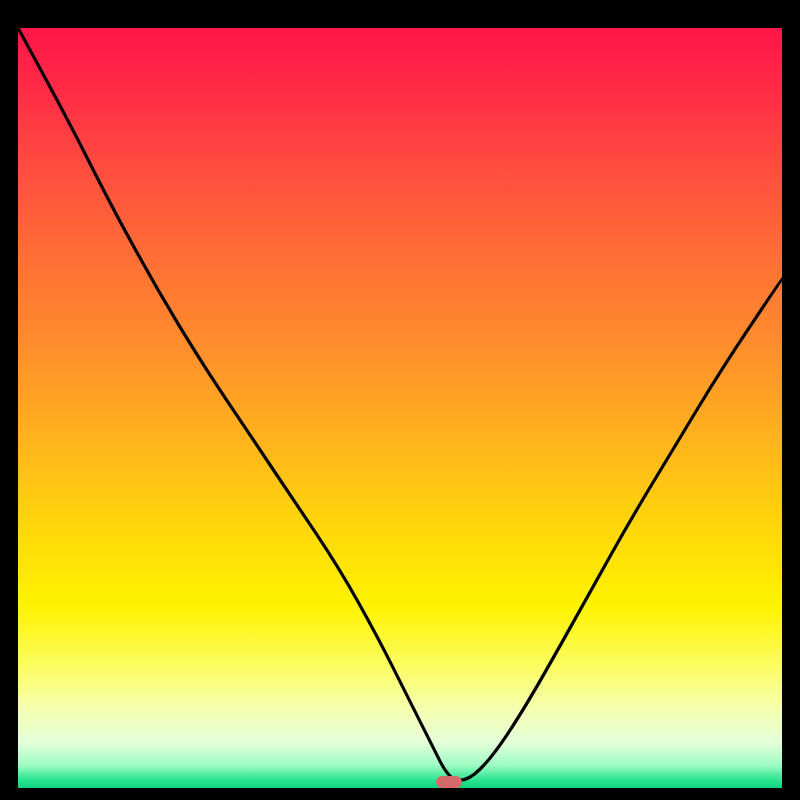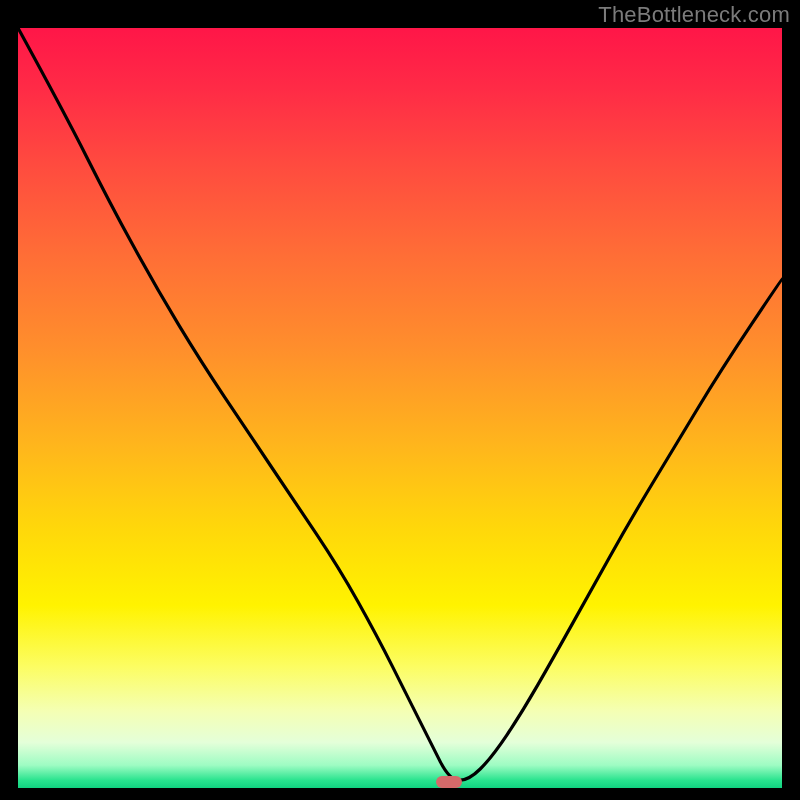--- a/index.html
+++ b/index.html
@@ -76,21 +76,20 @@
     border-radius: 6px;
     z-index: 12;
     transform: translate(-50%, -50%);
   }
 </style>
 </head>
 <body>
 
 <div class="frame">
 
-  <div class="watermark">TheBottleneck.com</div>
 
   <div class="plot">
     <div class="gradient"></div>
 
     <svg class="curve" viewBox="0 0 764 760" preserveAspectRatio="none">
       <path fill="none" stroke="#000000" stroke-width="3.2" stroke-linecap="round" d="M 0.0 0.0 Q 45.8 83.6 68.8 129.2 Q 91.7 174.8 114.6 216.6 Q 137.5 258.4 160.4 296.4 Q 183.4 334.4 206.3 368.6 Q 229.2 402.8 252.1 437.0 Q 275.0 471.2 298.0 505.4 Q 320.9 539.6 340.0 573.8 Q 359.1 608.0 374.4 638.4 Q 389.6 668.8 401.1 691.6 Q 412.6 714.4 422.1 733.4 Q 431.7 752.4 441.2 752.4 Q 450.8 752.4 462.2 741.0 Q 473.7 729.6 489.0 706.8 Q 504.2 684.0 519.5 657.4 Q 534.8 630.8 553.9 596.6 Q 573.0 562.4 592.1 528.2 Q 611.2 494.0 634.1 456.0 Q 657.0 418.0 680.0 380.0 Q 702.9 342.0 733.4 296.4 T 764.0 250.8"></path>
     </svg>
 
     <div class="marker" style="left: 431px; top: 754px; background: rgb(212, 106, 106);"></div>
   </div>

